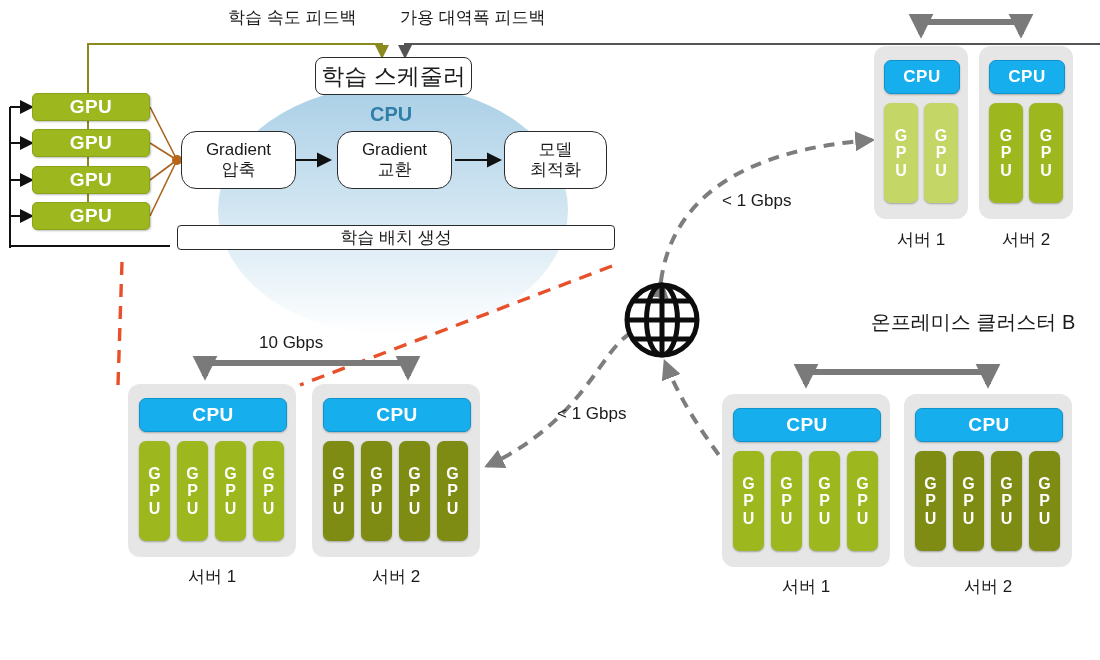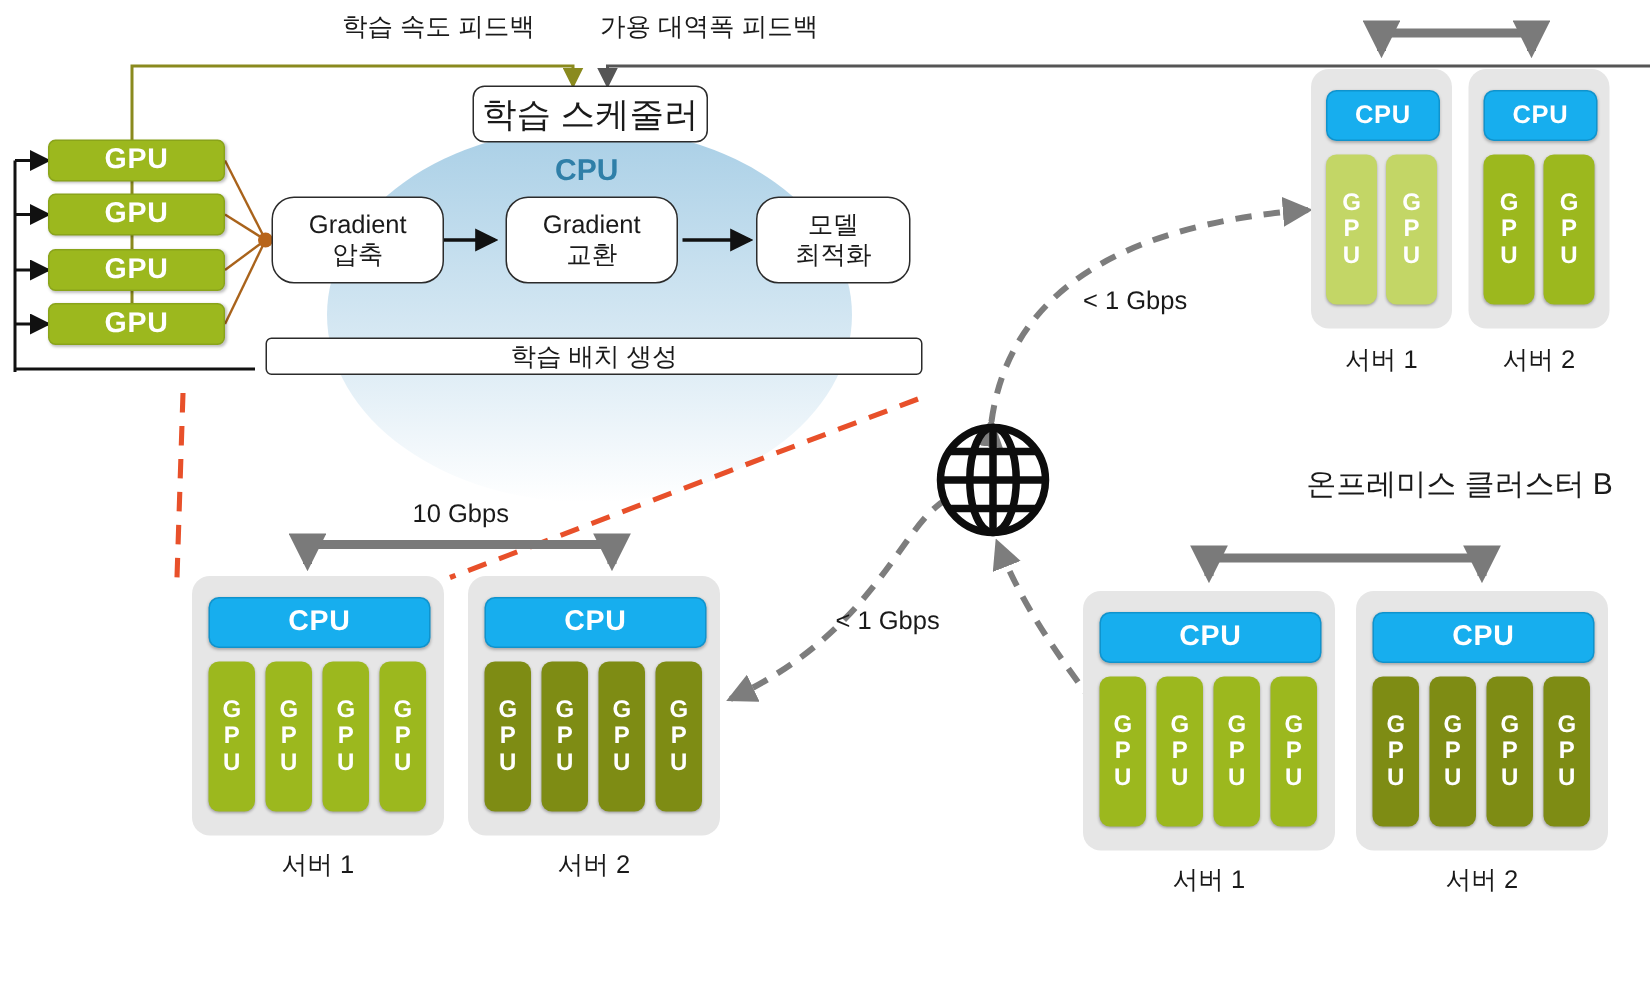--- a/index.html
+++ b/index.html
@@ -211,21 +211,21 @@
       <span>G</span>
         <span>P</span>
         <span>U</span>
     </div>
     <div class="gpu-chip" style="left:125px;top:57px;width:31px;height:100px;background:#7E8C14;font-size:16px;">
       <span>G</span>
         <span>P</span>
         <span>U</span>
     </div>
   </div>
-  <div class="net-label" style="left:259px;top:333px;margin-left:16px;">10 Gbps</div>
+  <div class="net-label" style="left:259px;top:333px;">10 Gbps</div>
   <div class="srv-label" style="left:128px;top:565px;width:168px;">서버 1</div>
   <div class="srv-label" style="left:312px;top:565px;width:168px;">서버 2</div>
 
   <div class="server" style="left:874px;top:46px;width:94px;height:173px;">
     <div class="cpu-chip" style="left:10px;top:14px;width:74px;height:32px;font-size:17px;">CPU</div>
     <div class="gpu-chip" style="left:10px;top:57px;width:34px;height:100px;background:#C3D666;font-size:16px;">
       <span>G</span>
         <span>P</span>
         <span>U</span>
     </div>

